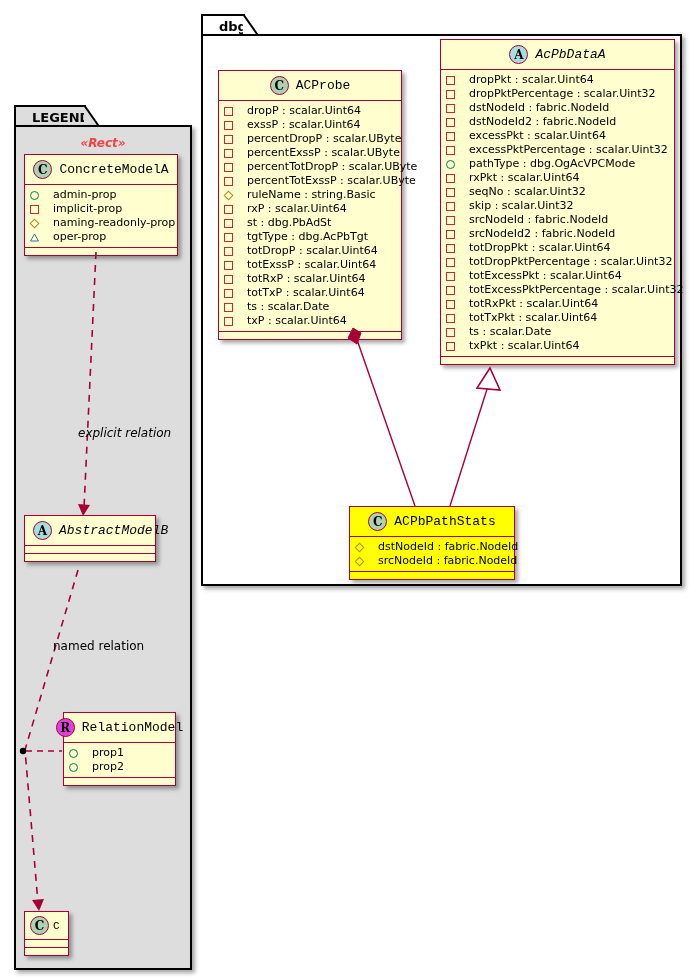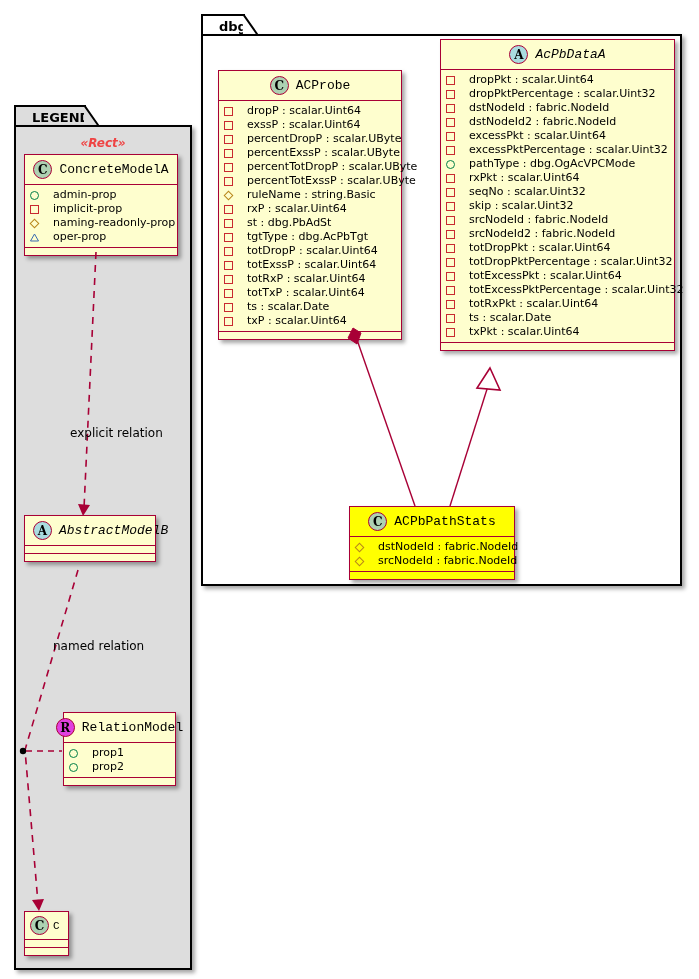--- a/index.html
+++ b/index.html
@@ -430,20 +430,24 @@
       <div class="attr">
         <span class="gl gl-square"></span>
         <span>totExcessPktPercentage : scalar.Uint32</span>
       </div>
       <div class="attr">
         <span class="gl gl-square"></span>
         <span>totRxPkt : scalar.Uint64</span>
       </div>
       <div class="attr">
         <span class="gl gl-square"></span>
+        <span>totTxPkt : scalar.Uint64</span>
+      </div>
+      <div class="attr">
+        <span class="gl gl-square"></span>
         <span>ts : scalar.Date</span>
       </div>
       <div class="attr">
         <span class="gl gl-square"></span>
         <span>txPkt : scalar.Uint64</span>
       </div>
     </div>
   <div class="cls-methods"></div>
 </div>
 
@@ -476,14 +480,14 @@
   <circle cx="23" cy="751" r="3.2" fill="#000000"></circle>
   <path d="M26,751 L62,751" fill="none" stroke="#A80036" stroke-width="1.6" stroke-dasharray="6,5"></path>
 
   <path d="M355,334 L415,506" fill="none" stroke="#A80036" stroke-width="1.4"></path>
   <polygon points="353,328 361,333 357,344 348,338" fill="#A80036" stroke="#A80036" stroke-width="1"></polygon>
 
   <path d="M450,506 L488,386" fill="none" stroke="#A80036" stroke-width="1.4"></path>
   <polygon points="490,368 500,390 477,388" fill="#FFFFFF" stroke="#A80036" stroke-width="1.6"></polygon>
 </svg>
 
-<div class="edge-label" style="left:70px; top:426px;">explicit relation</div>
+<div class="edge-label" style="left:78px; top:426px;font-style:italic;">explicit relation</div>
 <div class="edge-label" style="left:53px; top:639px;">named relation</div>
 
 </body></html>

